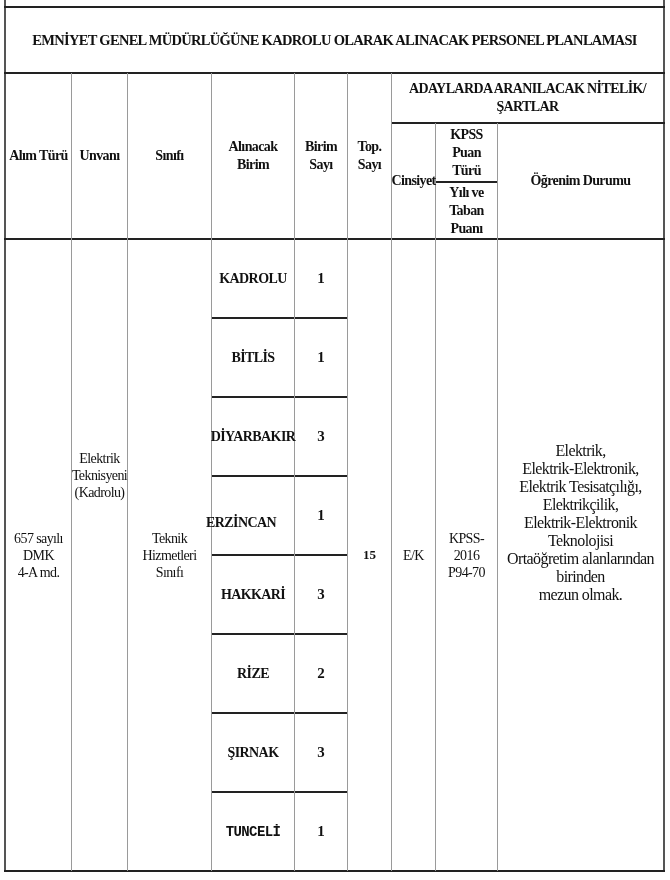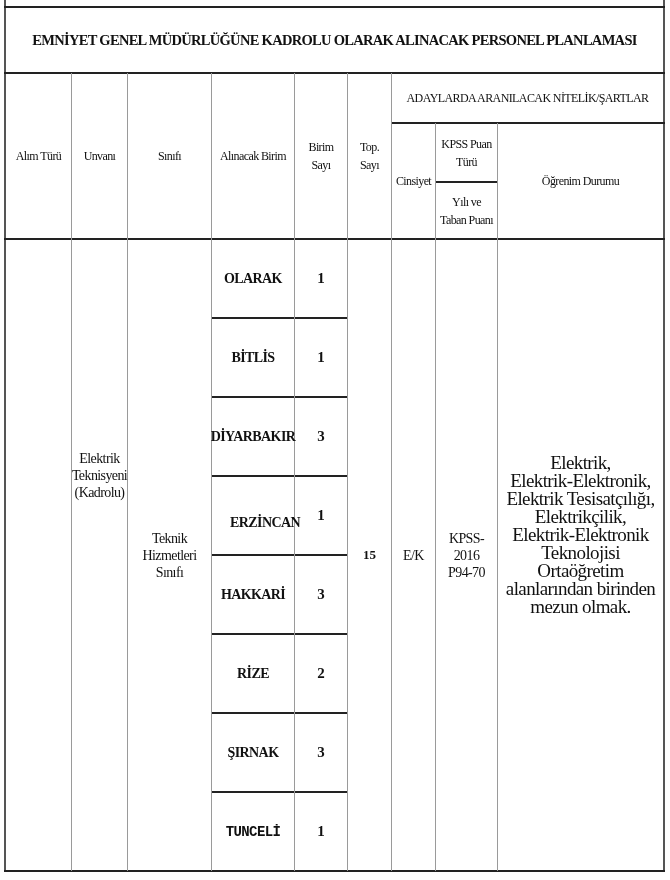--- a/index.html
+++ b/index.html
@@ -4,21 +4,21 @@
 <style>
   html, body { margin: 0; padding: 0; background: #ffffff; }
   body { width: 670px; height: 880px; position: relative; overflow: hidden;
          font-family: "Liberation Serif", "DejaVu Serif", serif; color: #111; }
   .page { position: absolute; left: 0; top: 0; width: 670px; height: 880px; }
   .vline { position: absolute; background: #9a9a9a; width: 1px; }
   .vline.outer { background: #555; width: 2px; }
   .hline { position: absolute; background: #222; height: 2px; }
   .cell { position: absolute; display: flex; align-items: center; justify-content: center;
           text-align: center; box-sizing: border-box; padding: 0 2px; }
-  .hdr { font-weight: normal; font-size: 12px; line-height: 18px; letter-spacing: -0.6px; }
+  .hdr { font-weight: bold; font-size: 14px; line-height: 18px; letter-spacing: -0.6px; }
   .title { font-weight: bold; font-size: 14.5px; letter-spacing: -0.7px; }
   .body-txt { font-size: 14px; line-height: 17px; letter-spacing: -0.6px; }
   .unit { font-weight: bold; font-size: 14px; letter-spacing: -0.6px; }
   .num { font-weight: bold; font-size: 15px; }
   .total { font-weight: bold; font-size: 13px; }
   .multi { white-space: pre-line; }
 </style>
 </head>
 <body>
 
@@ -64,51 +64,54 @@
 
   <div class="cell hdr" style="left:392px; top:74px; width:271px; height:48px;">ADAYLARDA ARANILACAK NİTELİK/ŞARTLAR</div>
 
   <div class="cell hdr multi" style="left:436px; top:124px; width:61px; height:57px;">KPSS Puan
 Türü</div>
   <div class="cell hdr" style="left:392px; top:124px; width:43px; height:114px;">Cinsiyet</div>
   <div class="cell hdr multi" style="left:436px; top:183px; width:61px; height:55px;">Yılı ve
 Taban Puanı</div>
   <div class="cell hdr" style="left:498px; top:124px; width:165px; height:114px;">Öğrenim Durumu</div>
 
+  <div class="cell body-txt multi" style="left:6px; top:240px; width:65px; height:630px;">657 sayılı
+DMK
+4-A md.</div>
   <div class="cell body-txt multi" style="left:72px; top:240px; width:55px; height:471px;">Elektrik
 Teknisyeni
 (Kadrolu)</div>
   <div class="cell body-txt multi" style="left:128px; top:240px; width:83px; height:630px;">Teknik Hizmetleri
 Sınıfı</div>
   <div class="cell total" style="left:348px; top:240px; width:43px; height:630px;">15</div>
   <div class="cell body-txt" style="left:392px; top:240px; width:43px; height:630px;">E/K</div>
   <div class="cell body-txt multi" style="left:436px; top:240px; width:61px; height:630px;">KPSS-2016
 P94-70</div>
-  <div class="cell body-txt multi" style="left:498px; top:252px; width:165px; height:566px; font-size:19px; line-height:18px;">Elektrik,
+  <div class="cell body-txt multi" style="left:498px; top:240px; width:165px; height:566px; font-size:16px; line-height:18px;">Elektrik,
 Elektrik-Elektronik,
 Elektrik Tesisatçılığı,
 Elektrikçilik,
 Elektrik-Elektronik Teknolojisi
 Ortaöğretim alanlarından birinden
 mezun olmak.</div>
 
   <div>
-    <div class="cell unit" style="left:212px; top:240px; width:82px; height:77px;">OLARAK</div>
+    <div class="cell unit" style="left:212px; top:240px; width:82px; height:77px;">KADROLU</div>
     <div class="cell num" style="left:295px; top:240px; width:52px; height:77px;">1</div>
   </div>
   <div>
     <div class="cell unit" style="left:212px; top:319px; width:82px; height:77px;">BİTLİS</div>
     <div class="cell num" style="left:295px; top:319px; width:52px; height:77px;">1</div>
   </div>
   <div>
     <div class="cell unit" style="left:212px; top:398px; width:82px; height:77px;">DİYARBAKIR</div>
     <div class="cell num" style="left:295px; top:398px; width:52px; height:77px;">3</div>
   </div>
   <div>
-    <div class="cell unit" style="left:224px; top:477px; width:82px; height:91px;font-family:Liberation Serif, serif;">ERZİNCAN</div>
+    <div class="cell unit" style="left:200px; top:477px; width:82px; height:91px;font-family:Liberation Serif, serif;">ERZİNCAN</div>
     <div class="cell num" style="left:295px; top:477px; width:52px; height:77px;">1</div>
   </div>
   <div>
     <div class="cell unit" style="left:212px; top:556px; width:82px; height:77px;">HAKKARİ</div>
     <div class="cell num" style="left:295px; top:556px; width:52px; height:77px;">3</div>
   </div>
   <div>
     <div class="cell unit" style="left:212px; top:635px; width:82px; height:77px;">RİZE</div>
     <div class="cell num" style="left:295px; top:635px; width:52px; height:77px;">2</div>
   </div>

